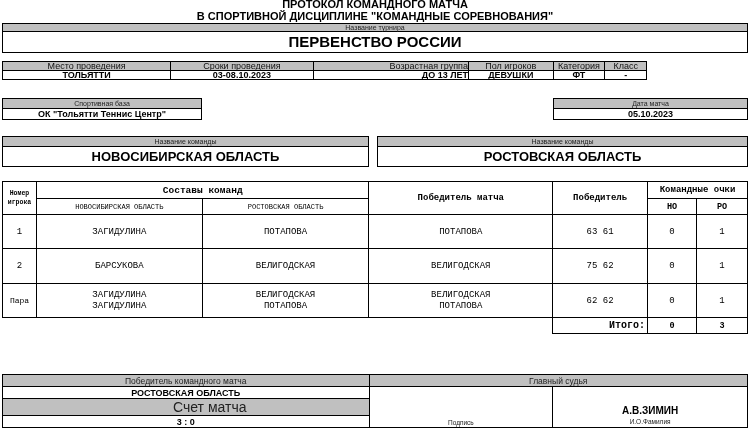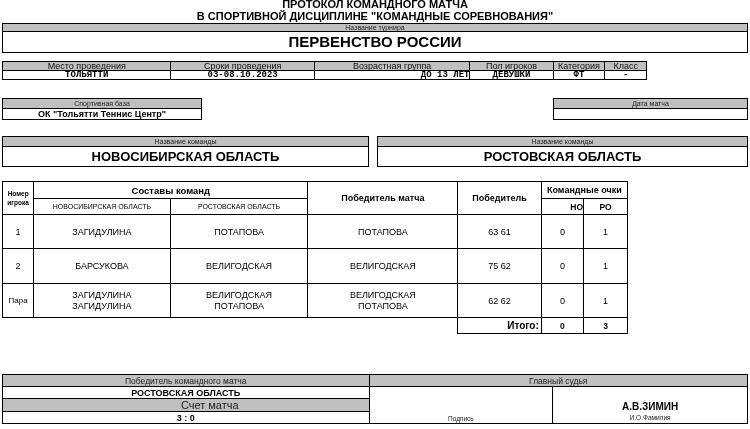--- a/index.html
+++ b/index.html
@@ -33,76 +33,77 @@
       <col style="width:167px">
       <col style="width:184px">
       <col style="width:95px">
       <col style="width:54px">
       <col style="width:46px">
     </colgroup>
   <tbody>
       <tr class="gray" style="height:8px;">
     <td class="lbl2" style="line-height:8px;">Место проведения</td>
     <td class="lbl2" style="line-height:8px;">Сроки проведения</td>
-    <td class="lbl2" style="line-height:8px;">Возрастная группа</td>
+    <td class="lbl2" style="line-height:8px;text-align:right;">Возрастная группа</td>
     <td class="lbl2" style="line-height:8px;">Пол игроков</td>
     <td class="lbl2" style="line-height:8px;">Категория</td>
     <td class="lbl2" style="line-height:8px;">Класс</td>
   </tr>
-  <tr style="height:8px;font-family:Liberation Mono, monospace;">
+  <tr style="height:8px;">
     <td class="val" style="font-size:9px; line-height:8px;">ТОЛЬЯТТИ</td>
     <td class="val" style="font-size:9px; line-height:8px;">03-08.10.2023</td>
     <td class="val" style="font-size:9px; line-height:8px;text-align:right;">ДО 13 ЛЕТ</td>
     <td class="val" style="font-size:9px; line-height:8px;">ДЕВУШКИ</td>
     <td class="val" style="font-size:9px; line-height:8px;">ФТ</td>
     <td class="val" style="font-size:9px; line-height:8px;">-</td>
   </tr>
 </tbody>
   </table>
 
 <div class="abs box" style="left:2px; top:98px; width:200px; height:22px;">
   <div class="gray lbl" style="height:10px; line-height:10px; border-bottom:1px solid #000;">Спортивная база</div>
   <div class="val" style="font-size:9px; line-height:10px;">ОК "Тольятти Теннис Центр"</div>
 </div>
 
 <div class="abs box" style="left:553px; top:98px; width:195px; height:22px;">
   <div class="gray lbl" style="height:10px; line-height:10px; border-bottom:1px solid #000;">Дата матча</div>
+  <div class="val" style="font-size:9px; line-height:10px;">05.10.2023</div>
 </div>
 
 <div class="abs box" style="left:2px; top:136px; width:367px; height:31px;">
   <div class="gray lbl" style="height:10px; line-height:10px; border-bottom:1px solid #000;">Название команды</div>
   <div class="val" style="font-size:13px; line-height:19px;">НОВОСИБИРСКАЯ ОБЛАСТЬ</div>
 </div>
 <div class="abs box" style="left:377px; top:136px; width:371px; height:31px;">
   <div class="gray lbl" style="height:10px; line-height:10px; border-bottom:1px solid #000;">Название команды</div>
   <div class="val" style="font-size:13px; line-height:19px;">РОСТОВСКАЯ ОБЛАСТЬ</div>
 </div>
 
-<table class="abs" style="left:2px; top:181px; width:626px; font-size:9px;">
+<table class="abs" style="left:2px; top:181px; width:746px; font-size:9px;font-family:Liberation Mono, monospace;">
   <colgroup>
       <col style="width:34px">
       <col style="width:166px">
       <col style="width:167px">
       <col style="width:184px">
       <col style="width:95px">
       <col style="width:49px">
       <col style="width:51px">
     </colgroup>
   <tbody>
       <tr style="height:17px;">
     <td rowspan="2" style="font-weight:bold; font-size:6.5px; line-height:9px; padding:0 1px;">Номер игрока</td>
     <td colspan="2" style="font-weight:bold; font-size:9.5px;">Составы команд</td>
     <td rowspan="2" style="font-weight:bold; font-size:9px;">Победитель матча</td>
     <td rowspan="2" style="font-weight:bold; font-size:9px;">Победитель</td>
     <td colspan="2" style="font-weight:bold; font-size:9px;">Командные очки</td>
   </tr>
   <tr style="height:16px;">
     <td style="font-size:7px;">НОВОСИБИРСКАЯ ОБЛАСТЬ</td>
     <td style="font-size:7px;">РОСТОВСКАЯ ОБЛАСТЬ</td>
-    <td style="font-weight:bold; font-size:8.5px;text-align:right;">НО</td>
+    <td style="font-weight:bold; font-size:8.5px;">НО</td>
     <td style="font-weight:bold; font-size:8.5px;">РО</td>
   </tr>
   <tr style="height:34px;">
     <td>1</td>
     <td>ЗАГИДУЛИНА</td>
     <td>ПОТАПОВА</td>
     <td>ПОТАПОВА</td>
     <td>63 61</td>
     <td>0</td>
     <td>1</td>
@@ -158,19 +159,19 @@
     <td style="font-weight:bold; font-size:9px;">РОСТОВСКАЯ ОБЛАСТЬ</td>
     <td rowspan="3" style="vertical-align:bottom; font-size:6.5px; color:#222; padding-bottom:1px;">
       <span>Подпись</span>
     </td>
     <td rowspan="3" style="vertical-align:bottom; padding-bottom:1px;">
       <div style="font-weight:bold; font-size:10px; line-height:12px;">А.В.ЗИМИН</div>
       <div style="font-size:6.5px; color:#222; line-height:9px;">И.О.Фамилия</div>
     </td>
   </tr>
   <tr class="gray" style="height:12px;">
-    <td style="font-size:11px; color:#222;padding-left:48px;">Счет матча</td>
+    <td style="font-size:14px; color:#222;padding-left:48px;">Счет матча</td>
   </tr>
   <tr style="height:12px;">
     <td style="font-weight:bold; font-size:9px;">3 : 0</td>
   </tr>
 </tbody>
   </table>
 
 </body></html>

